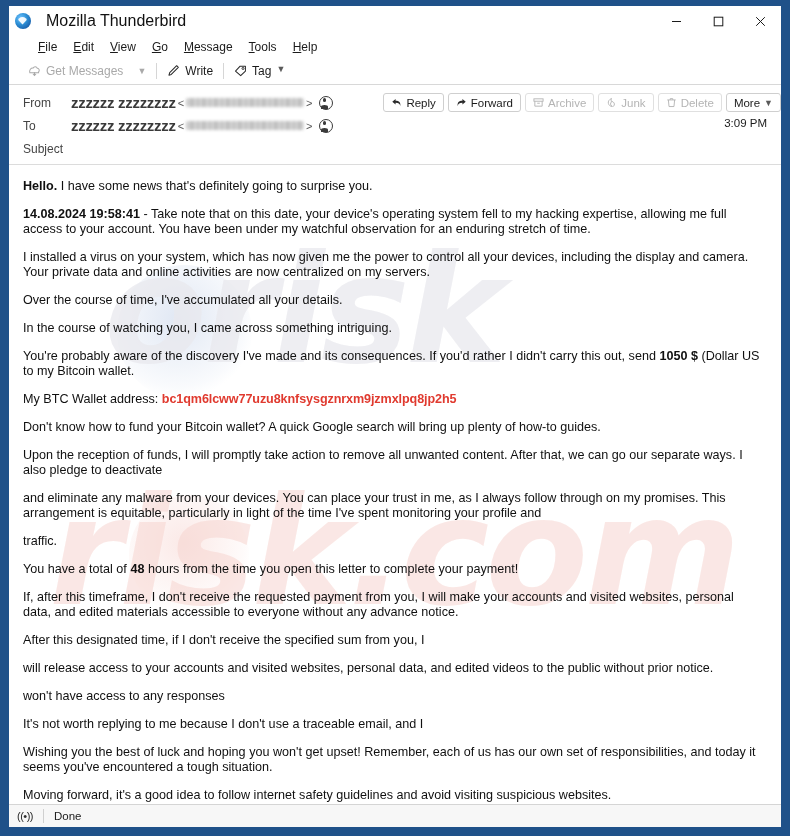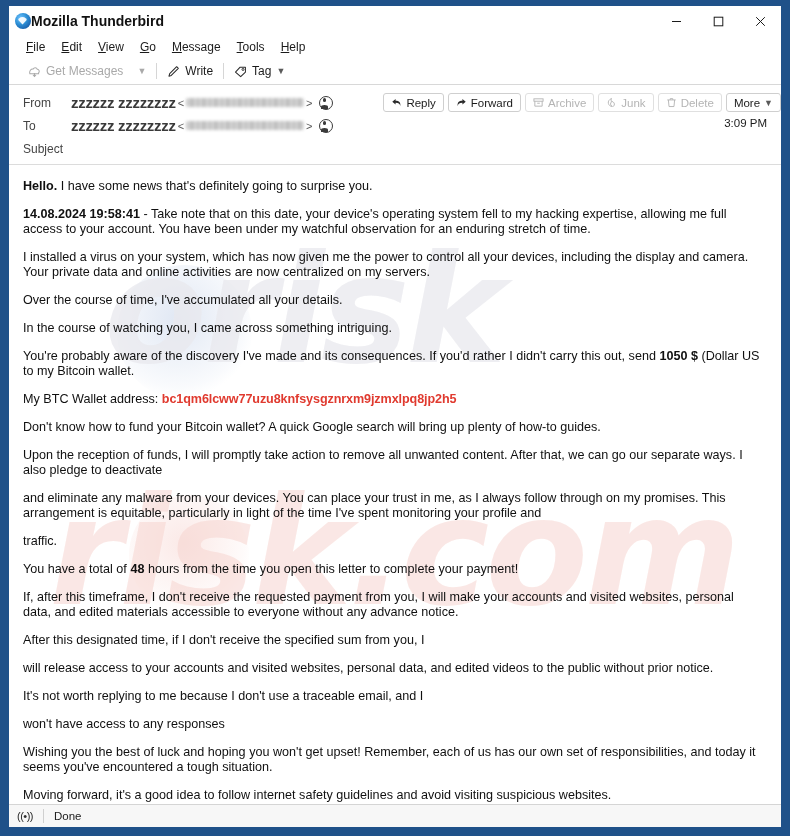--- a/index.html
+++ b/index.html
@@ -51,25 +51,24 @@
     content: "";
     position: absolute;
     left: 3px; top: 3.5px;
     width: 9px; height: 8px;
     border-radius: 50% 50% 45% 45%;
     background: #ffffff;
     clip-path: polygon(0 0, 100% 0, 100% 40%, 50% 100%, 0 40%);
     opacity: .92;
   }
   .tb-title {
-    font-size: 14px;
+    font-size: 16px;
     color: #111111;
-    margin-left: 0;
+    margin-left: 15px;
     white-space: nowrap;
-    font-weight: bold;
   }
   .win-controls {
     position: absolute;
     right: 0; top: 0;
     height: 30px;
     display: flex;
   }
   .win-btn {
     width: 42px; height: 30px;
     display: flex; align-items: center; justify-content: center;
@@ -77,21 +76,21 @@
   }
   .win-btn svg { display: block; }
 
   
   .menubar {
     height: 22px;
     min-height: 22px;
     background: #ffffff;
     display: flex;
     align-items: center;
-    padding-left: 10px;
+    padding-left: 22px;
     gap: 2px;
   }
   .menu-item {
     font-size: 12px;
     color: #1b1b1b;
     padding: 2px 7px;
     white-space: nowrap;
   }
   .menu-item .mn { text-decoration: underline; }
 
@@ -101,21 +100,21 @@
     min-height: 26px;
     background: #ffffff;
     display: flex;
     align-items: center;
     padding-left: 12px;
     border-bottom: 1px solid #d8d8d8;
     gap: 0px;
   }
   .tbar-btn {
     display: flex;
-    align-items: center;
+    align-items: flex-start;
     gap: 5px;
     padding: 2px 7px;
     font-size: 12px;
     color: #1b1b1b;
     white-space: nowrap;
   }
   .tbar-btn.disabled { color: #a9a9a9; }
   .tbar-sep {
     width: 1px;
     height: 16px;
@@ -467,22 +466,22 @@
         <p class="para"><span>You're probably aware of the discovery I've made and its consequences. If you'd rather I didn't carry this out, send </span><span style="font-weight: bold;">1050 $</span><span> (Dollar US to my Bitcoin wallet.</span></p>
         <p class="para"><span>My BTC Wallet address: </span><span class="btc">bc1qm6lcww77uzu8knfsysgznrxm9jzmxlpq8jp2h5</span></p>
         <p class="para"><span>Don't know how to fund your Bitcoin wallet? A quick Google search will bring up plenty of how-to guides.</span></p>
         <p class="para"><span>Upon the reception of funds, I will promptly take action to remove all unwanted content. After that, we can go our separate ways. I also pledge to deactivate</span></p>
         <p class="para"><span>and eliminate any malware from your devices. You can place your trust in me, as I always follow through on my promises. This arrangement is equitable, particularly in light of the time I've spent monitoring your profile and</span></p>
         <p class="para"><span>traffic.</span></p>
         <p class="para"><span>You have a total of </span><span style="font-weight: bold;">48</span><span> hours from the time you open this letter to complete your payment!</span></p>
         <p class="para"><span>If, after this timeframe, I don't receive the requested payment from you, I will make your accounts and visited websites, personal data, and edited materials accessible to everyone without any advance notice.</span></p>
         <p class="para"><span>After this designated time, if I don't receive the specified sum from you, I</span></p>
         <p class="para"><span>will release access to your accounts and visited websites, personal data, and edited videos to the public without prior notice.</span></p>
+        <p class="para"><span>won't have access to any responses</span></p>
         <p class="para"><span>It's not worth replying to me because I don't use a traceable email, and I</span></p>
-        <p class="para"><span>won't have access to any responses</span></p>
         <p class="para"><span>Wishing you the best of luck and hoping you won't get upset! Remember, each of us has our own set of responsibilities, and today it seems you've encountered a tough situation.</span></p>
         <p class="para"><span>Moving forward, it's a good idea to follow internet safety guidelines and avoid visiting suspicious websites.</span></p>
       </div>
   </div>
 
   <div class="statusbar">
     <span class="status-ico">((•))</span>
     <span class="status-sep"></span>
     <span class="status-text">Done</span>
   </div>

